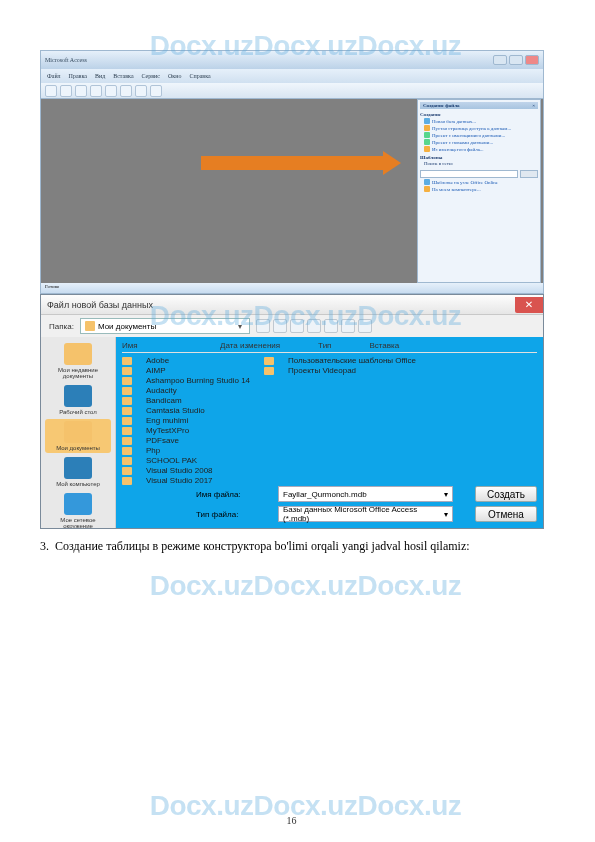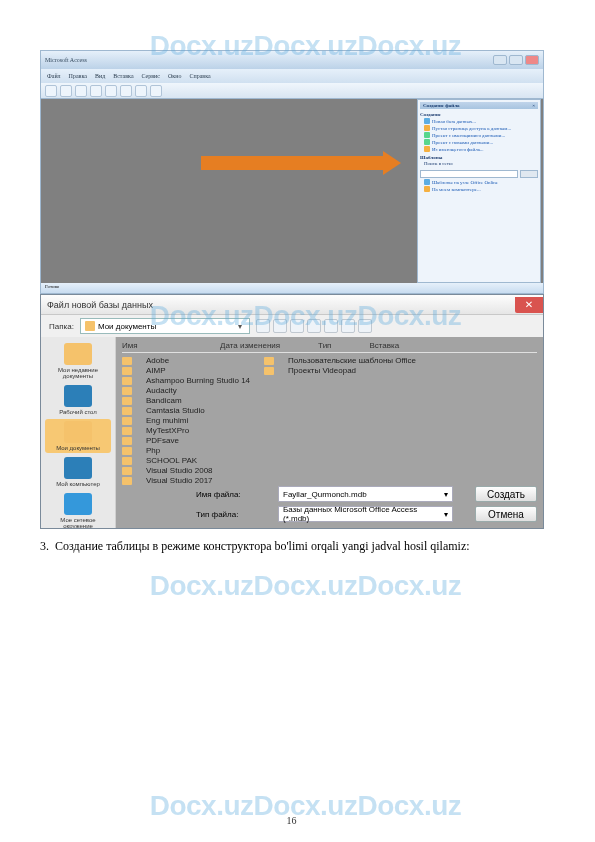--- a/index.html
+++ b/index.html
@@ -155,21 +155,21 @@
     display:flex; flex-direction:column; align-items:center; gap:2px;
     padding:4px 2px;
   }
   .shot2 .place { width:66px; text-align:center; font-size:6px; color:#333; padding:2px 0; border-radius:3px; }
   .shot2 .place.sel { background:#f7c873; }
   .shot2 .place .pic { width:28px; height:22px; margin:0 auto 2px; background:#f5c26b; border-radius:3px; }
   .shot2 .place .pic.desk { background:#2c7fb8; }
   .shot2 .place .pic.comp { background:#2c7fb8; }
   .shot2 .place .pic.net { background:#3498db; }
   .shot2 .filelist {
-    flex:1; background:#a3a3a3; border-left:1px solid #d0d0d0;
+    flex:1; background:#0ea5e9; border-left:1px solid #d0d0d0;
     position:relative; padding:4px 6px;
   }
   .shot2 .cols { display:flex; gap:38px; font-size:8px; color:#333; border-bottom:1px solid #e0e0e0; padding-bottom:2px; margin-bottom:3px; }
   .shot2 .cols span:first-child { width:60px; }
   .shot2 .rows { display:flex; gap:14px; }
   .shot2 .col { display:flex; flex-direction:column; gap:1px; }
   .shot2 .fitem { display:flex; align-items:center; gap:14px; font-size:8px; color:#222; }
   .shot2 .fico { width:10px; height:8px; background:#f5c26b; border-radius:1px; }
   .shot2 .bottom {
     position:absolute; bottom:6px; left:80px; right:6px;

